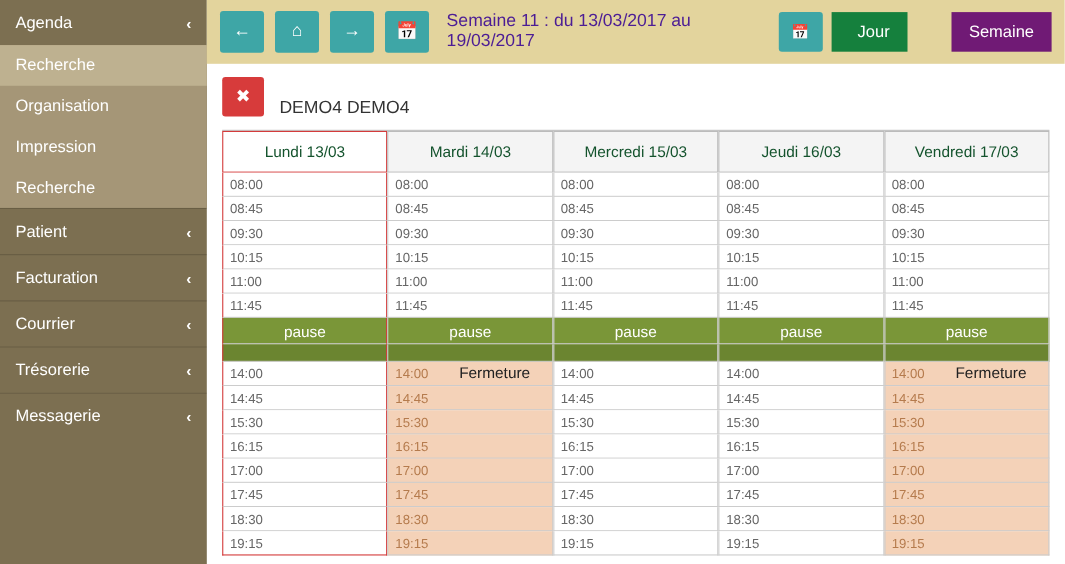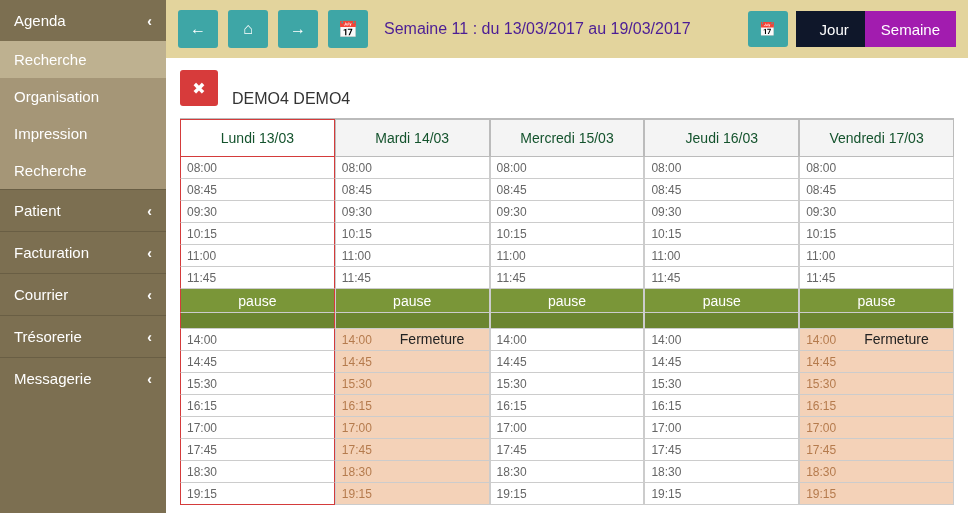--- a/index.html
+++ b/index.html
@@ -1,35 +1,35 @@
 <!DOCTYPE html>
 <html><head>
 <meta charset="utf-8">
 <style>
 * { box-sizing: border-box; margin: 0; padding: 0; }
 body { font-family: -apple-system, BlinkMacSystemFont, "Segoe UI", Helvetica, Arial, sans-serif; font-size: 14px; background: #fff; width: 968px; height: 513px; overflow: hidden; display: flex; }
 
-.sidebar { width: 166px; background: #7c6f51; color: #fff; display: flex; flex-direction: column; flex-shrink: 0; }
+.sidebar { width: 188px; background: #7c6f51; color: #fff; display: flex; flex-direction: column; flex-shrink: 0; }
 .sidebar-section { display: flex; align-items: center; justify-content: space-between; padding: 12px 14px; border-top: 1px solid rgba(0,0,0,0.15); cursor: pointer; font-size: 15px; }
 .sidebar-section:first-child { border-top: none; }
 .sidebar-sub { background: #a59677; padding: 0; }
 .sidebar-sub-item { padding: 10px 14px; cursor: pointer; font-size: 15px; color: #fff; }
 .sidebar-sub-item.active { background: #beb190; }
 .chev { font-size: 14px; font-weight: bold; }
 
 .main { flex: 1; display: flex; flex-direction: column; }
 
 .toolbar { background: #e3d49d; padding: 10px 12px; display: flex; align-items: center; gap: 10px; }
 .tb-btn { width: 40px; height: 38px; border: none; border-radius: 3px; background: #3ea6a6; color: #fff; font-size: 16px; display: flex; align-items: center; justify-content: center; cursor: pointer; }
 .tb-label { color: #4c1d95; font-size: 16px; margin-left: 6px; flex: 1; }
 .tb-right { display: flex; gap: 0; align-items: center; }
 .tb-view-cal { width: 40px; height: 36px; background: #3ea6a6; color:#fff; border:none; border-radius:3px; display:flex; align-items:center; justify-content:center; margin-right: 8px; cursor:pointer; }
 .tb-view-btn { height: 36px; padding: 0 16px; border: none; color: #fff; font-size: 15px; cursor: pointer; }
-.tb-view-btn.day { background: #0f172a; padding-left: 24px; }
-.tb-view-btn.week { background: #a21caf; }
+.tb-view-btn.day { background: #15803d; padding-left: 24px; }
+.tb-view-btn.week { background: #701a75; margin-left: 40px; }
 
 .content { padding: 10px 14px 0 14px; flex:1; overflow:hidden; }
 .title-row { display:flex; align-items:center; gap: 14px; margin-bottom: 10px; }
 .title-icon { width: 38px; height: 36px; background: #d73b3b; color:#fff; display:flex; align-items:center; justify-content:center; border-radius:3px; font-size: 16px; }
 .title-text { font-size: 16px; color: #333; margin-top: 22px; }
 
 .grid { display: grid; grid-template-columns: repeat(5, 1fr); border-top: 1px solid #bbb; }
 .col-head { text-align:center; padding: 10px 4px; border: 1px solid #bbb; background: #f4f4f4; font-size: 14px; color: #14532d; }
 .col-head.sel { border: 1px solid #d43b3b; background: #fff; }
 .cell { border: 1px solid #ccc; border-top: none; padding: 3px 6px; font-size: 12px; color: #444; position: relative; background: #fff; height: 22px; display:flex; align-items:center; }

